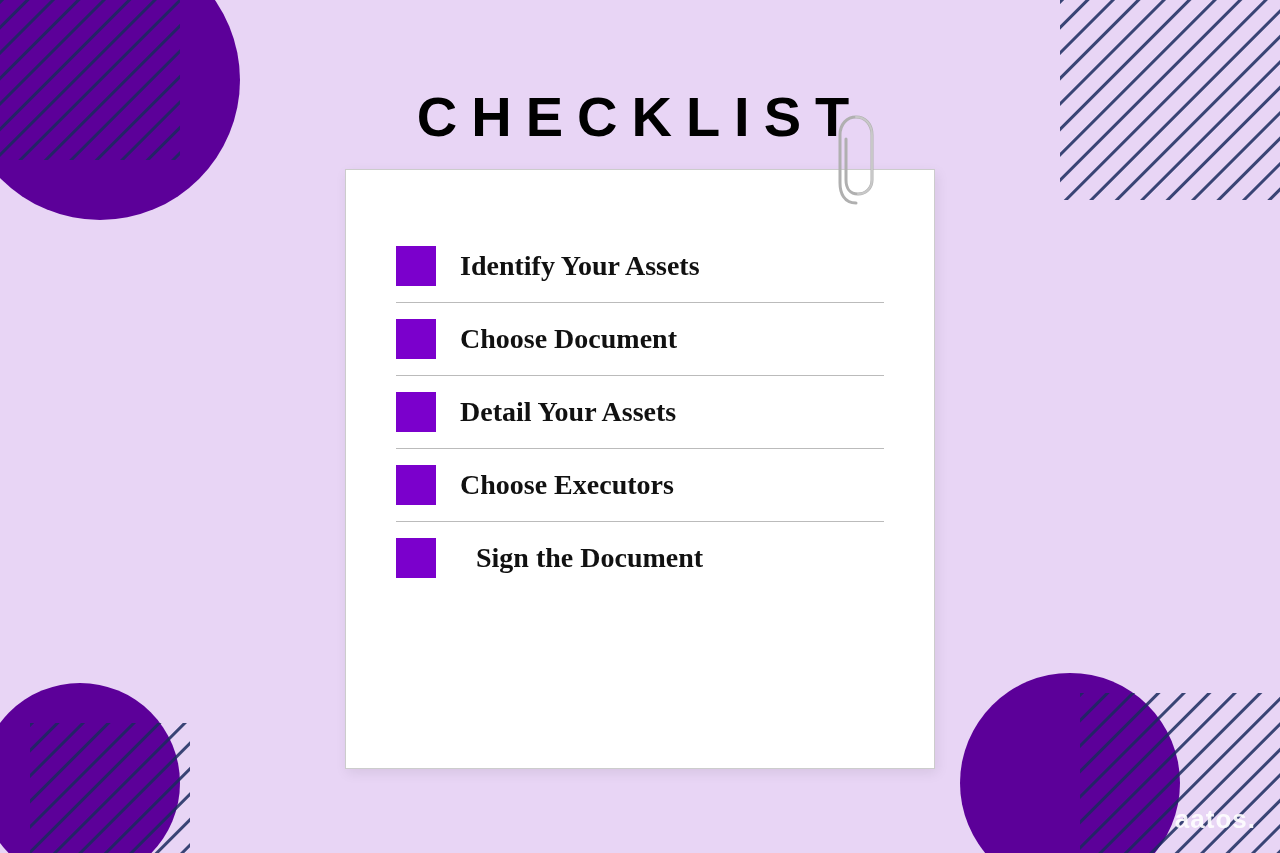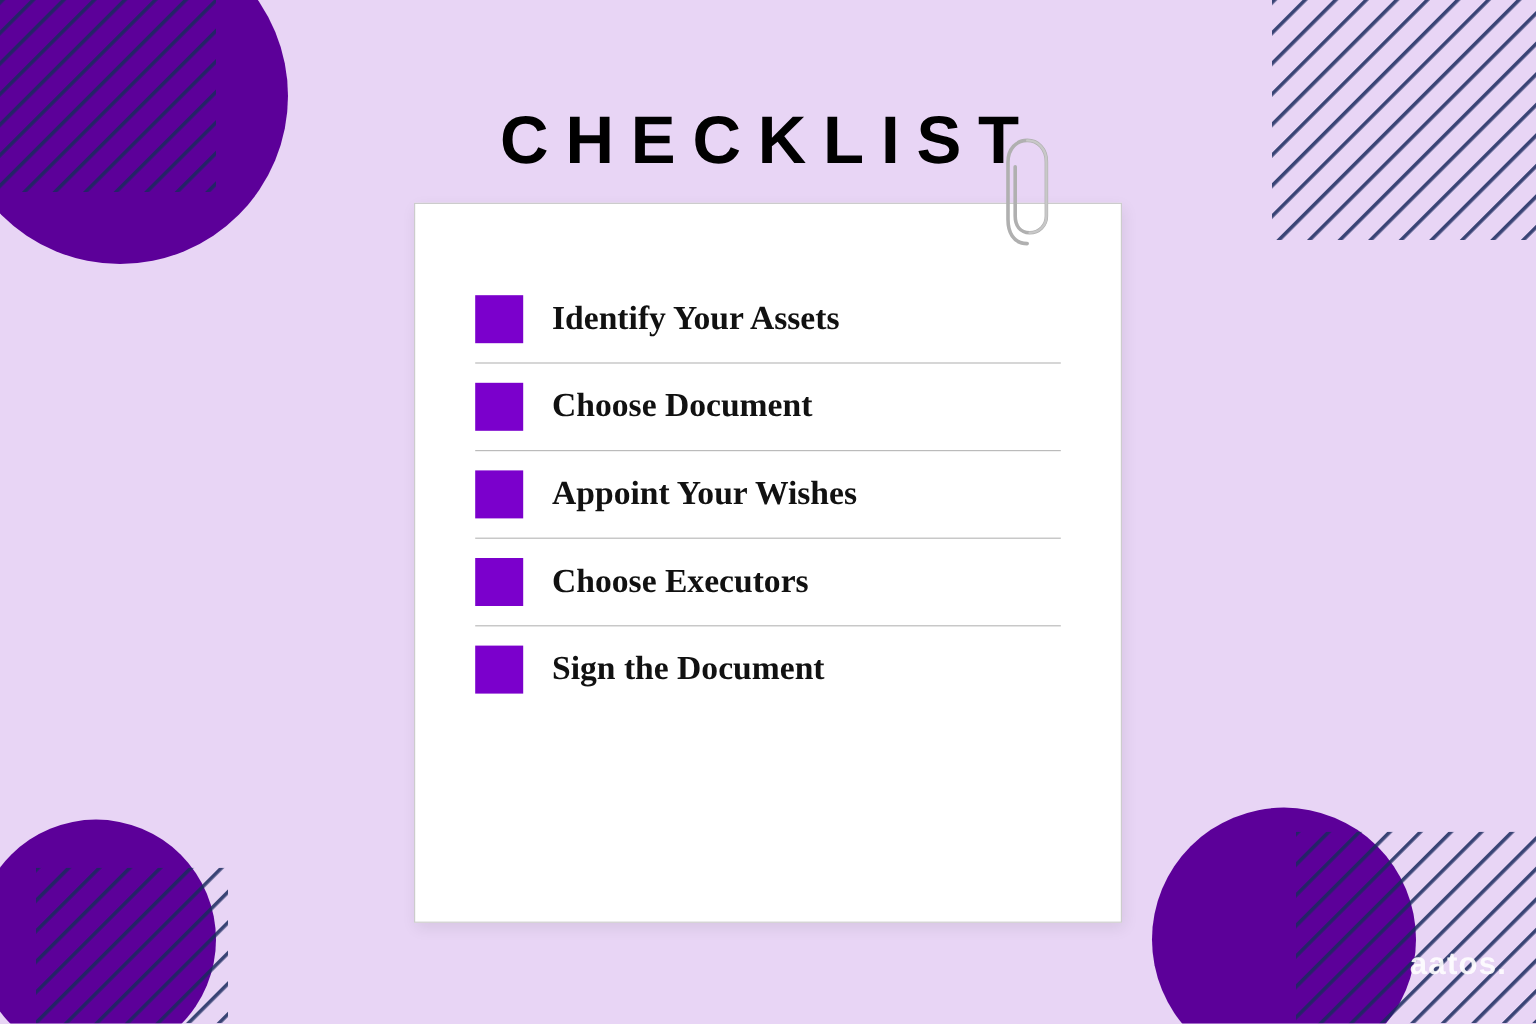--- a/index.html
+++ b/index.html
@@ -133,41 +133,42 @@
 
     .checklist-item {
       display: flex;
       align-items: center;
       padding: 16px 0;
       border-bottom: 1.5px solid #bbb;
     }
 
     .checklist-item:last-child {
       border-bottom: none;
+      gap: 16px;
     }
 
     .checkbox-square {
       width: 40px;
       height: 40px;
       background-color: #7b00cc;
       flex-shrink: 0;
       margin-right: 24px;
     }
 
     .item-label {
       font-size: 28px;
       color: #111;
       font-family: 'Georgia', serif;
       font-weight: 700;
     }
 
     
     .logo {
       position: absolute;
-      bottom: 34px;
+      bottom: 18px;
       right: 24px;
       color: white;
       font-size: 26px;
       font-weight: 700;
       font-family: 'Arial', sans-serif;
       letter-spacing: 1px;
       opacity: 0.9;
     }
 
     
@@ -243,21 +244,21 @@
     <li class="checklist-item">
           <div class="checkbox-square"></div>
           <span class="item-label">Identify Your Assets</span>
         </li>
         <li class="checklist-item">
           <div class="checkbox-square"></div>
           <span class="item-label">Choose Document</span>
         </li>
         <li class="checklist-item">
           <div class="checkbox-square"></div>
-          <span class="item-label">Appoint Your Wishes</span>
+          <span class="item-label">Detail Your Assets</span>
         </li>
         <li class="checklist-item">
           <div class="checkbox-square"></div>
           <span class="item-label">Choose Executors</span>
         </li>
         <li class="checklist-item">
           <div class="checkbox-square"></div>
           <span class="item-label">Sign the Document</span>
         </li>
       </ul>

